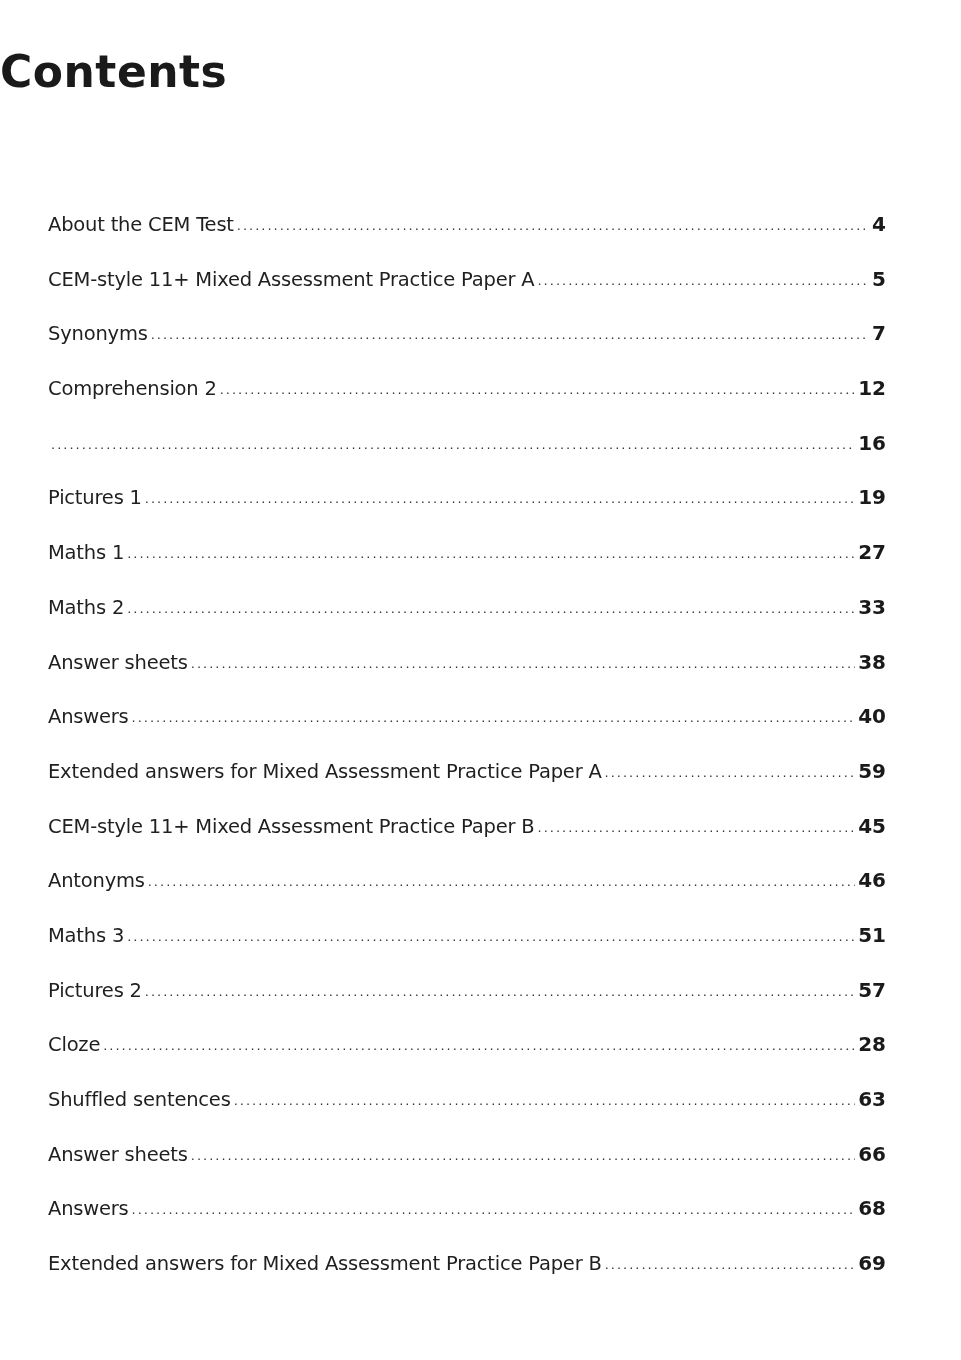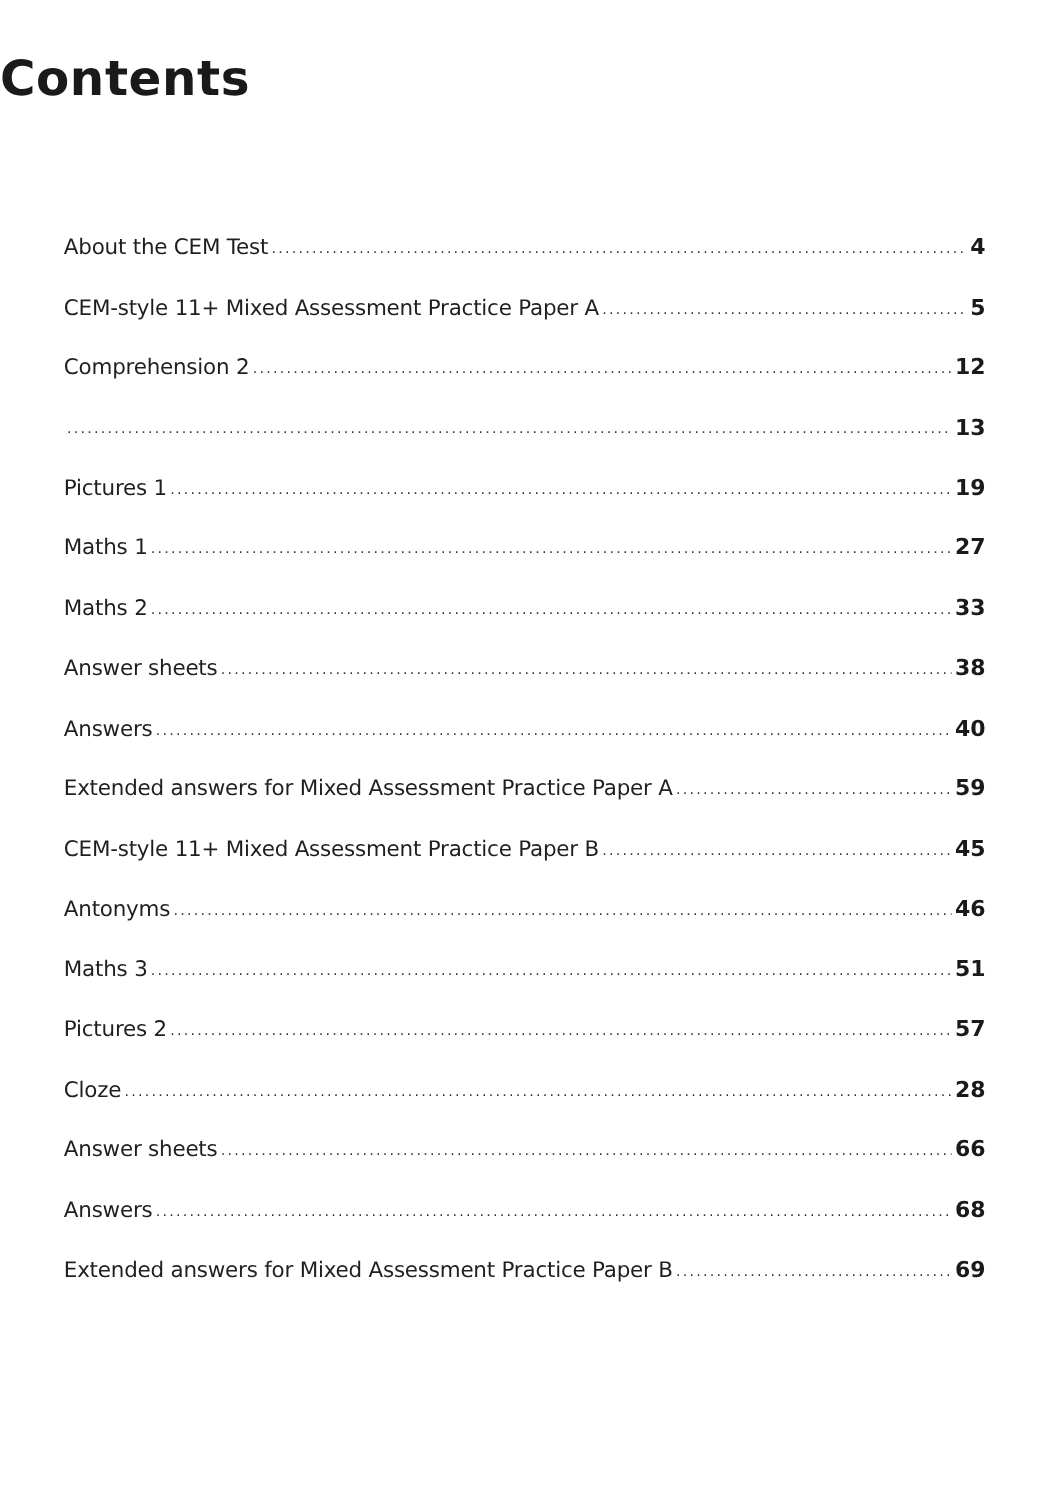--- a/index.html
+++ b/index.html
@@ -25,21 +25,21 @@
       font-weight: bold;
       font-size: 44px;
       letter-spacing: 0.5px;
       color: #1a1a1a;
       margin: 0;
       line-height: 60px;
     }
     .toc {
       position: absolute;
       top: 206px;
-      left: 58px;
+      left: 48px;
       width: 838px;
       margin: 0;
       padding: 0;
       list-style: none;
     }
     .toc-entry {
       display: flex;
       align-items: baseline;
       height: 54.7px;
       font-size: 19.5px;
@@ -86,27 +86,32 @@
     <span class="toc-title">About the CEM Test</span>
     <span class="toc-leader"></span>
     <span class="toc-page">4</span>
   </li>
   <li class="toc-entry">
     <span class="toc-title">CEM-style 11+ Mixed Assessment Practice Paper A</span>
     <span class="toc-leader"></span>
     <span class="toc-page">5</span>
   </li>
   <li class="toc-entry">
+    <span class="toc-title">Synonyms</span>
+    <span class="toc-leader"></span>
+    <span class="toc-page">7</span>
+  </li>
+  <li class="toc-entry">
     <span class="toc-title">Comprehension 2</span>
     <span class="toc-leader"></span>
     <span class="toc-page">12</span>
   </li>
   <li class="toc-entry">
     <span class="toc-leader"></span>
-    <span class="toc-page">13</span>
+    <span class="toc-page">16</span>
   </li>
   <li class="toc-entry">
     <span class="toc-title">Pictures 1</span>
     <span class="toc-leader"></span>
     <span class="toc-page">19</span>
   </li>
   <li class="toc-entry">
     <span class="toc-title">Maths 1</span>
     <span class="toc-leader"></span>
     <span class="toc-page">27</span>
@@ -150,20 +155,25 @@
     <span class="toc-title">Pictures 2</span>
     <span class="toc-leader"></span>
     <span class="toc-page">57</span>
   </li>
   <li class="toc-entry">
     <span class="toc-title">Cloze</span>
     <span class="toc-leader"></span>
     <span class="toc-page">28</span>
   </li>
   <li class="toc-entry">
+    <span class="toc-title">Shuffled sentences</span>
+    <span class="toc-leader"></span>
+    <span class="toc-page">63</span>
+  </li>
+  <li class="toc-entry">
     <span class="toc-title">Answer sheets</span>
     <span class="toc-leader"></span>
     <span class="toc-page">66</span>
   </li>
   <li class="toc-entry">
     <span class="toc-title">Answers</span>
     <span class="toc-leader"></span>
     <span class="toc-page">68</span>
   </li>
   <li class="toc-entry">

